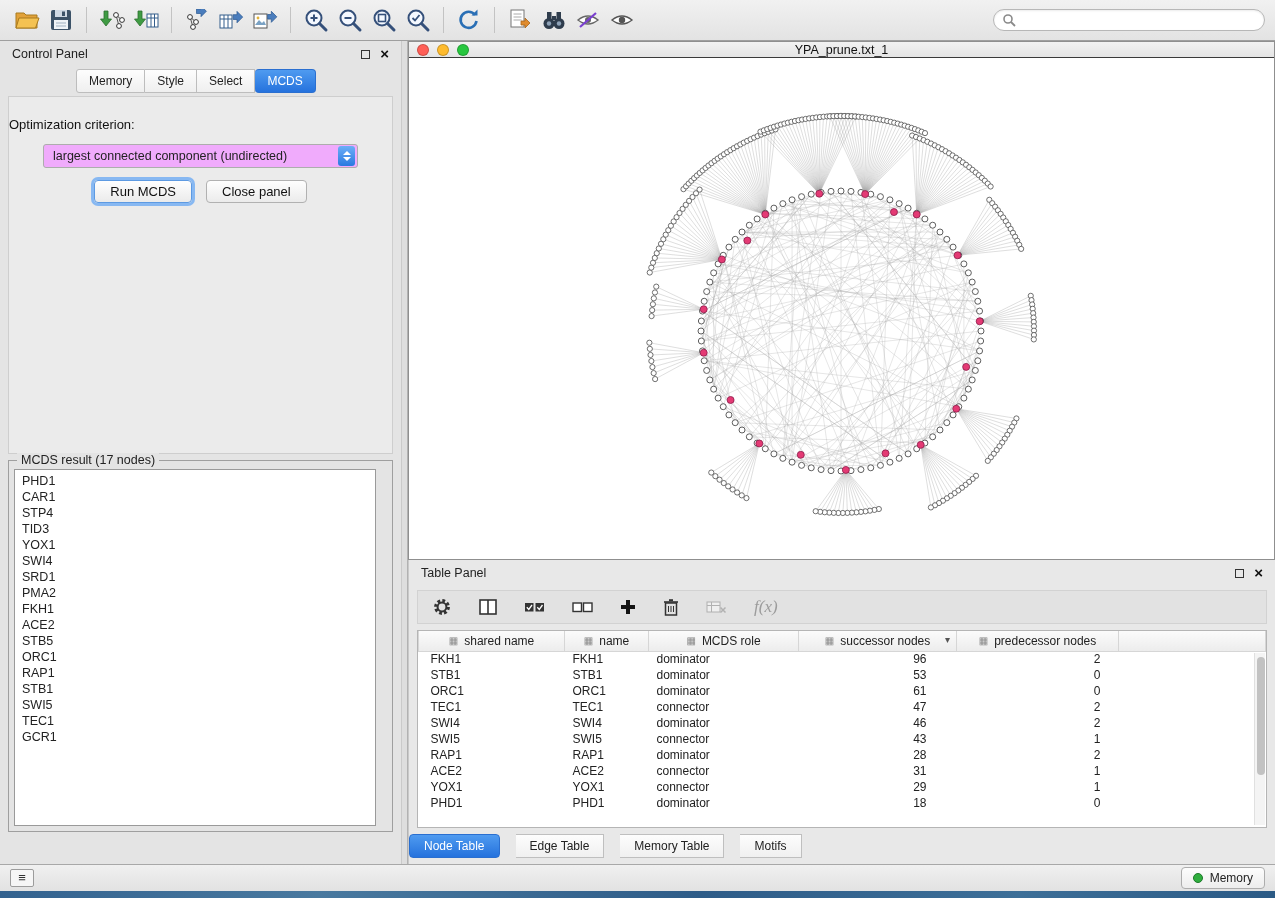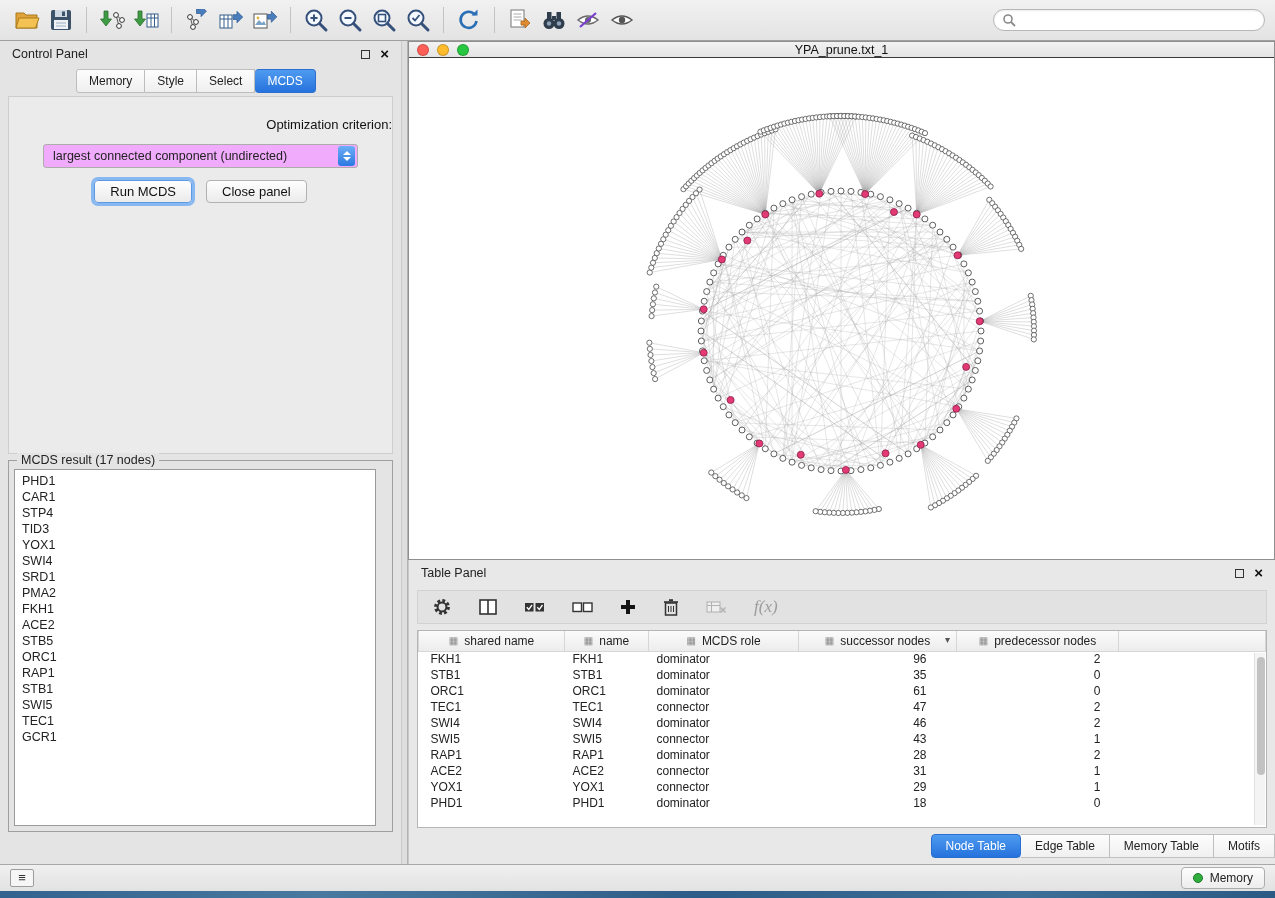--- a/index.html
+++ b/index.html
@@ -23,21 +23,21 @@
   .panel-header { height:26px; display:flex; align-items:center; padding:0 12px; font-size:12.5px; }
   .panel-header .hdr-icons { margin-left:auto; display:flex; gap:10px; align-items:center; }
   .float-box { width:9px; height:9px; border:1.5px solid #333; display:inline-block; }
   .close-x { font-size:15px; font-weight:bold; color:#111; line-height:10px; }
   .cp-tabs { display:flex; margin:2px 0 0 76px; }
   .cp-tab { font-size:12px; padding:4px 12px; background:linear-gradient(#fdfdfd,#efefef);
     border:1px solid #bdbdbd; border-left-width:0; color:#222; }
   .cp-tab:first-child { border-left-width:1px; border-radius:3px 0 0 3px; }
   .cp-tab.active { background:linear-gradient(#4f9bf0,#2572dd); border-color:#2a6fd0; color:#fff; border-radius:4px; }
   .cp-top { margin:3px 8px 0 8px; height:358px; border:1px solid #cecece; background:#ebebeb; }
-  .opt-label { text-align:right; margin-top:20px; font-size:13px; color:#111; }
+  .opt-label { text-align:left; margin-top:20px; font-size:13px; color:#111; }
   .criterion { width:315px; height:24px; margin:12px auto 0 auto; background:#f0abfc; border:1px solid #adadad;
     border-radius:3px; display:flex; align-items:center; padding:0 2px 0 9px; font-size:12.5px; }
   .criterion .spinner { margin-left:auto; width:17px; height:20px; border-radius:3px;
     background:linear-gradient(#6caef8,#2a79e0); display:flex; flex-direction:column; align-items:center; justify-content:center; gap:2px; }
   .tri-up { width:0; height:0; border-left:4px solid transparent; border-right:4px solid transparent; border-bottom:4px solid #fff; }
   .tri-down { width:0; height:0; border-left:4px solid transparent; border-right:4px solid transparent; border-top:4px solid #fff; }
   .cp-buttons { display:flex; justify-content:center; gap:14px; margin-top:12px; }
   .btn { font-size:13px; padding:3px 15px; background:linear-gradient(#fefefe,#ebebeb);
     border:1px solid #b1b1b1; border-radius:4px; color:#111; font-family:"Liberation Sans",sans-serif; }
   .btn.focus-ring { box-shadow:0 0 0 3px rgba(93,162,245,.7); border-color:#5d9ae2; }
@@ -75,21 +75,21 @@
     font-weight:normal; font-size:12px; height:20px; padding:0 4px; position:relative; }
   .th-inner { display:flex; align-items:center; justify-content:center; gap:6px; }
   .col-icon { color:#8a8a8a; font-size:10px; line-height:10px; }
   .sort-chevron { position:absolute; right:6px; top:3px; color:#555; font-size:10px; }
   .node-table td { font-size:12px; height:16px; padding:0 8px; white-space:nowrap; overflow:hidden; }
   .node-table td.td-shared { padding-left:12px; }
   .node-table td.td-succ { text-align:right; padding-right:30px; }
   .node-table td.td-pred { text-align:right; padding-right:18px; }
   .vscroll { position:absolute; right:1px; top:22px; bottom:2px; width:11px; background:#f4f4f4; border-left:1px solid #e0e0e0; }
   .vscroll .thumb { position:absolute; top:4px; left:1.5px; width:8px; height:118px; background:#c2c2c2; border-radius:4px; }
-  .tbl-tabs { height:36px; display:flex; justify-content:flex-end; align-items:center; }
+  .tbl-tabs { height:36px; display:flex; justify-content:flex-start; align-items:center;gap:16px; }
   .tbl-tab { font-size:12px; padding:4px 14px; background:linear-gradient(#fdfdfd,#f0f0f0); border:1px solid #bfbfbf; border-left-width:0; color:#222; }
   .tbl-tab:first-child { border-left-width:1px; }
   .tbl-tab.active { background:linear-gradient(#4f9bf0,#2572dd); border-color:#2a6fd0; color:#fff; border-radius:4px; }
 
   
   .status-bar { position:absolute; left:0; right:0; bottom:7px; height:27px;
     background:linear-gradient(#f0f0f0,#e2e2e2); border-top:1px solid #a8a8a8;
     display:flex; align-items:center; padding:0 10px; }
   .hamburger { width:24px; height:18px; border:1px solid #9c9c9c; border-radius:2px; background:#f6f6f6;
     display:flex; align-items:center; justify-content:center; font-size:13px; line-height:12px; color:#333; }
@@ -1160,21 +1160,21 @@
                 <td class="td-name">FKH1</td>
                 <td class="td-role">dominator</td>
                 <td class="td-succ">96</td>
                 <td class="td-pred">2</td>
                 <td></td>
               </tr>
               <tr>
                 <td class="td-shared">STB1</td>
                 <td class="td-name">STB1</td>
                 <td class="td-role">dominator</td>
-                <td class="td-succ">35</td>
+                <td class="td-succ">53</td>
                 <td class="td-pred">0</td>
                 <td></td>
               </tr>
               <tr>
                 <td class="td-shared">ORC1</td>
                 <td class="td-name">ORC1</td>
                 <td class="td-role">dominator</td>
                 <td class="td-succ">61</td>
                 <td class="td-pred">0</td>
                 <td></td>

